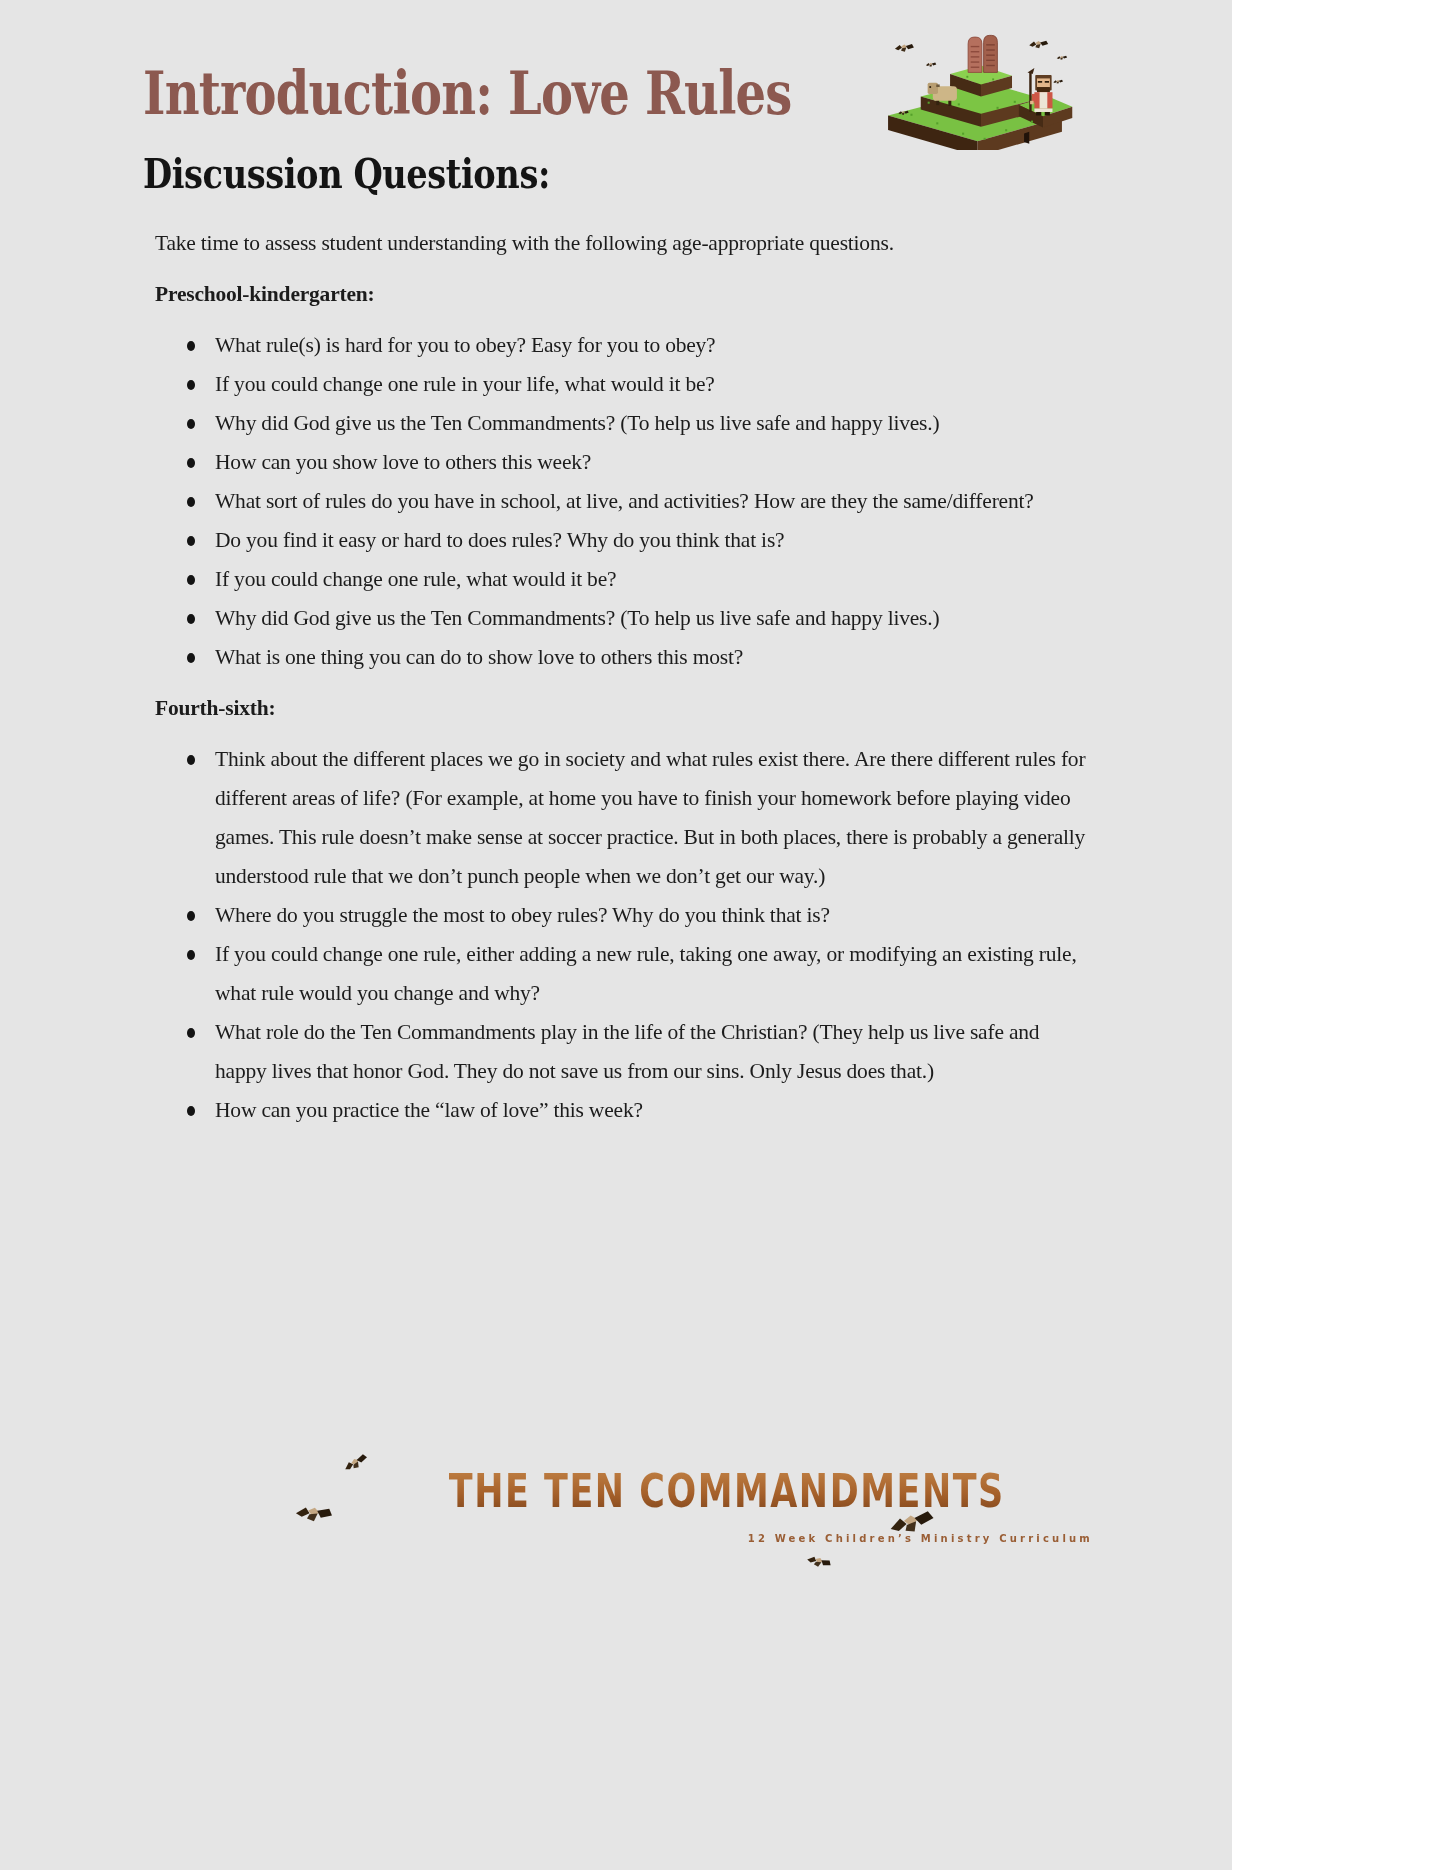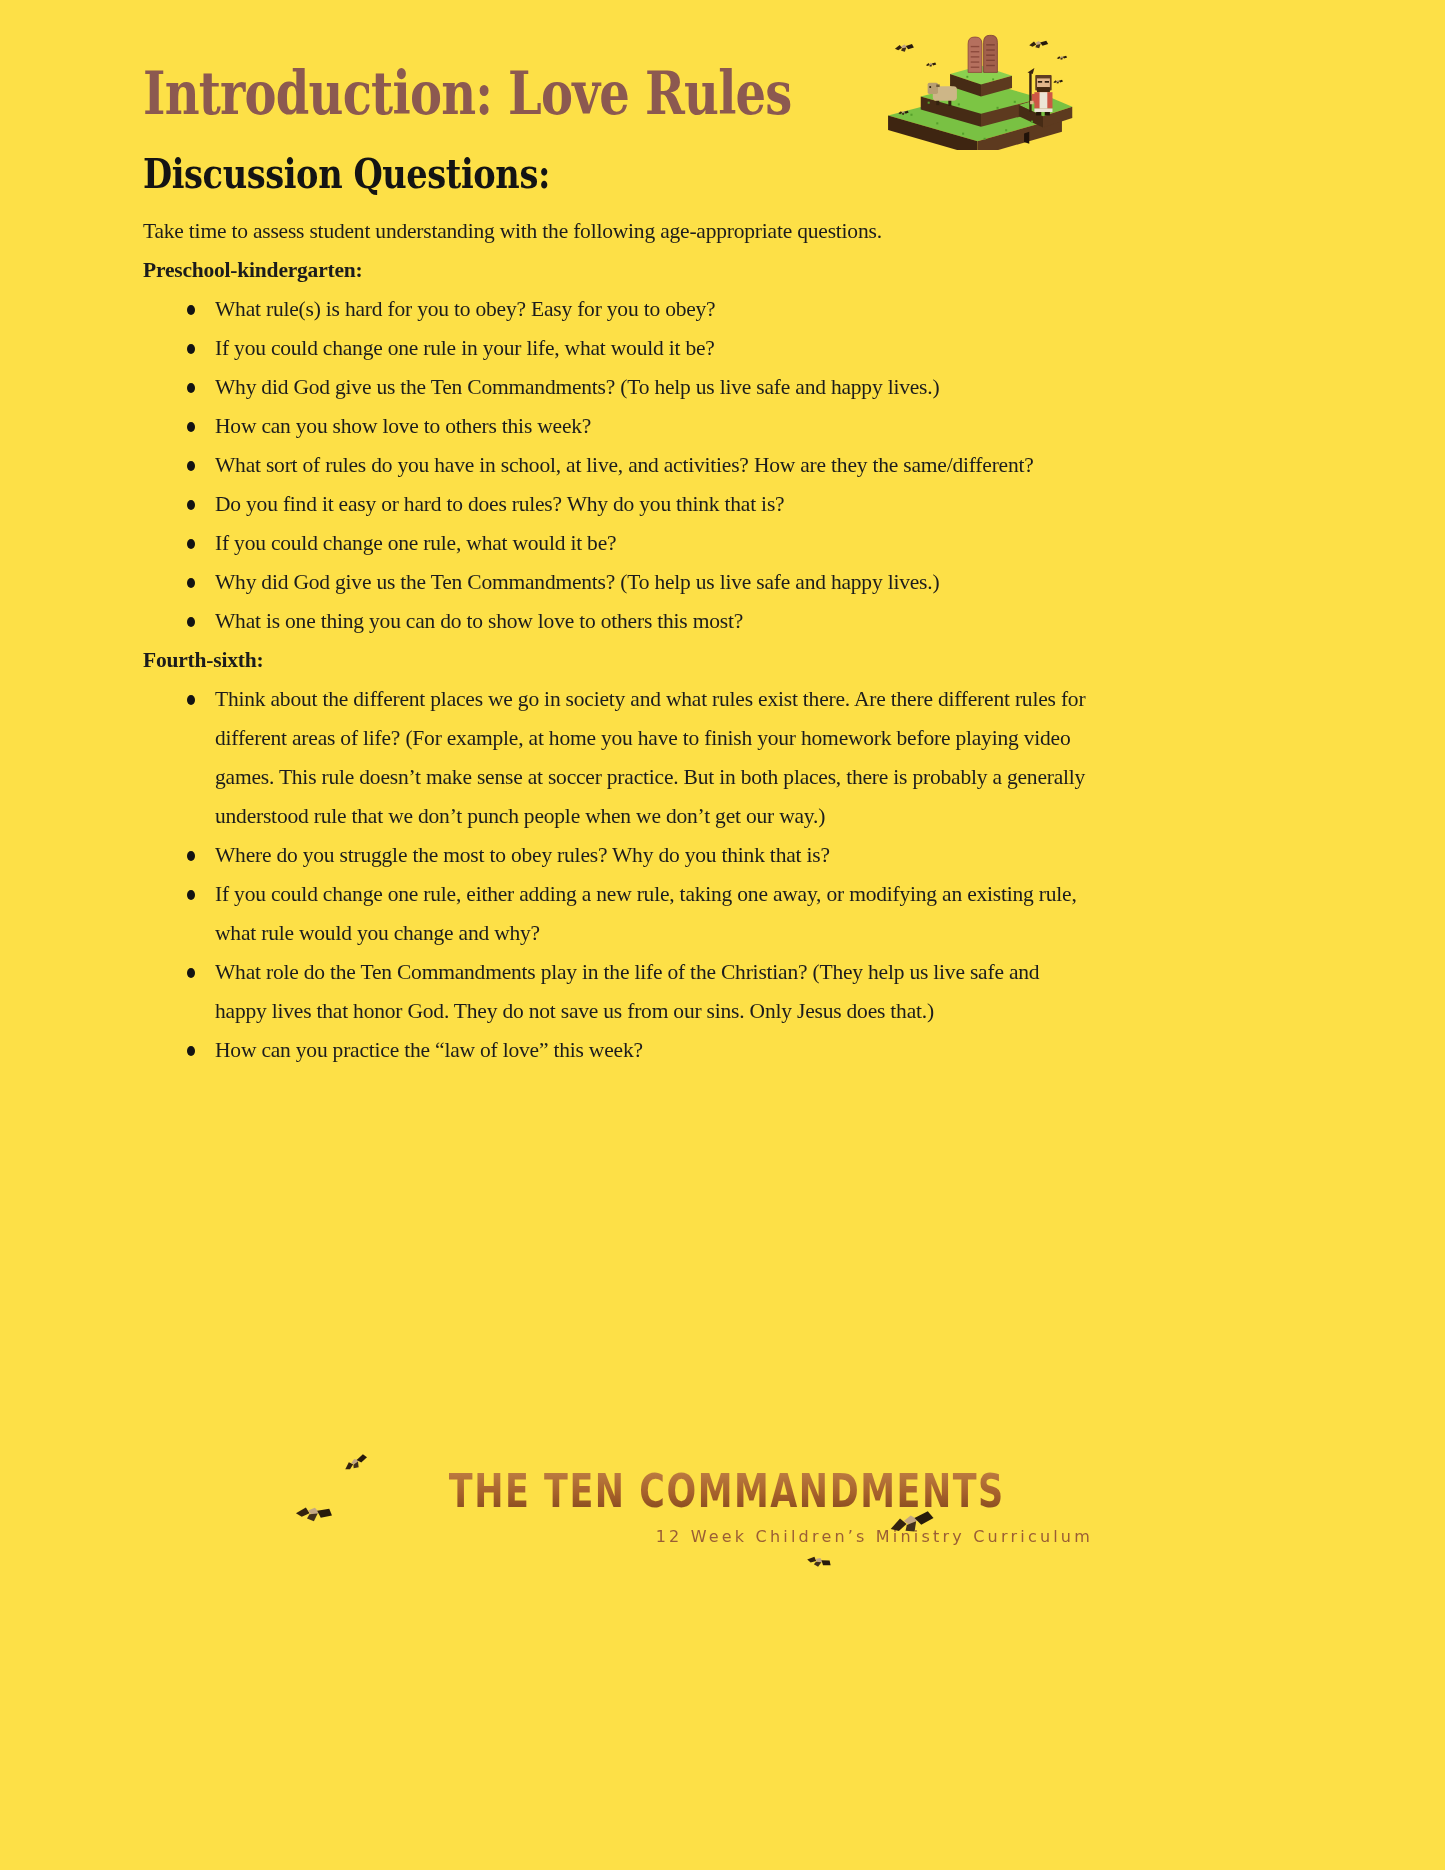--- a/index.html
+++ b/index.html
@@ -1,20 +1,20 @@
 <!DOCTYPE html>
 <html><head>
 <meta charset="utf-8">
 <style>
   html, body { margin: 0; padding: 0; background: #ffffff; }
   .page {
     position: relative;
-    width: 1445px;
+    width: 1232px;
     height: 1870px;
-    background: #fde047;
+    background: #e5e5e5;
     overflow: hidden;
     font-family: "Liberation Serif", serif;
   }
 
   
   .doc-title {
     position: absolute;
     left: 143px;
     top: 62px;
     margin: 0;
@@ -48,21 +48,21 @@
   .content {
     position: absolute;
     left: 143px;
     top: 212px;
     width: 945px;
     font-size: 21.5px;
     line-height: 39px;
     color: #1c1c1c;
     letter-spacing: -0.2px;
   }
-  .content p { margin: 0; }
+  .content p { margin: 12px; }
   .group-label { font-weight: bold; }
   .qlist { margin: 0; padding: 0; list-style: none; }
   .qlist li { position: relative; padding-left: 72px; }
   .qlist li::before {
     content: "";
     position: absolute;
     left: 44px;
     top: 15px;
     width: 8px;
     height: 10px;
@@ -98,24 +98,24 @@
     white-space: nowrap;
     transform: scaleX(0.76);
     transform-origin: center top;
     background: linear-gradient(180deg, #c08044 5%, #a5602a 55%, #7c431b 100%);
     -webkit-background-clip: text;
     background-clip: text;
     color: transparent;
     -webkit-text-fill-color: transparent;
   }
   .footer-tagline {
-    margin-top: 10px;
+    margin-top: 16px;
     font-family: "DejaVu Sans", sans-serif;
-    font-weight: normal;
-    font-size: 16px;
+    font-weight: bold;
+    font-size: 10px;
     letter-spacing: 3.2px;
     color: #9a5e35;
     white-space: nowrap;
   }
   .page-bird { position: absolute; overflow: visible; }
 </style>
 </head>
 <body>
 
 <div class="page">

